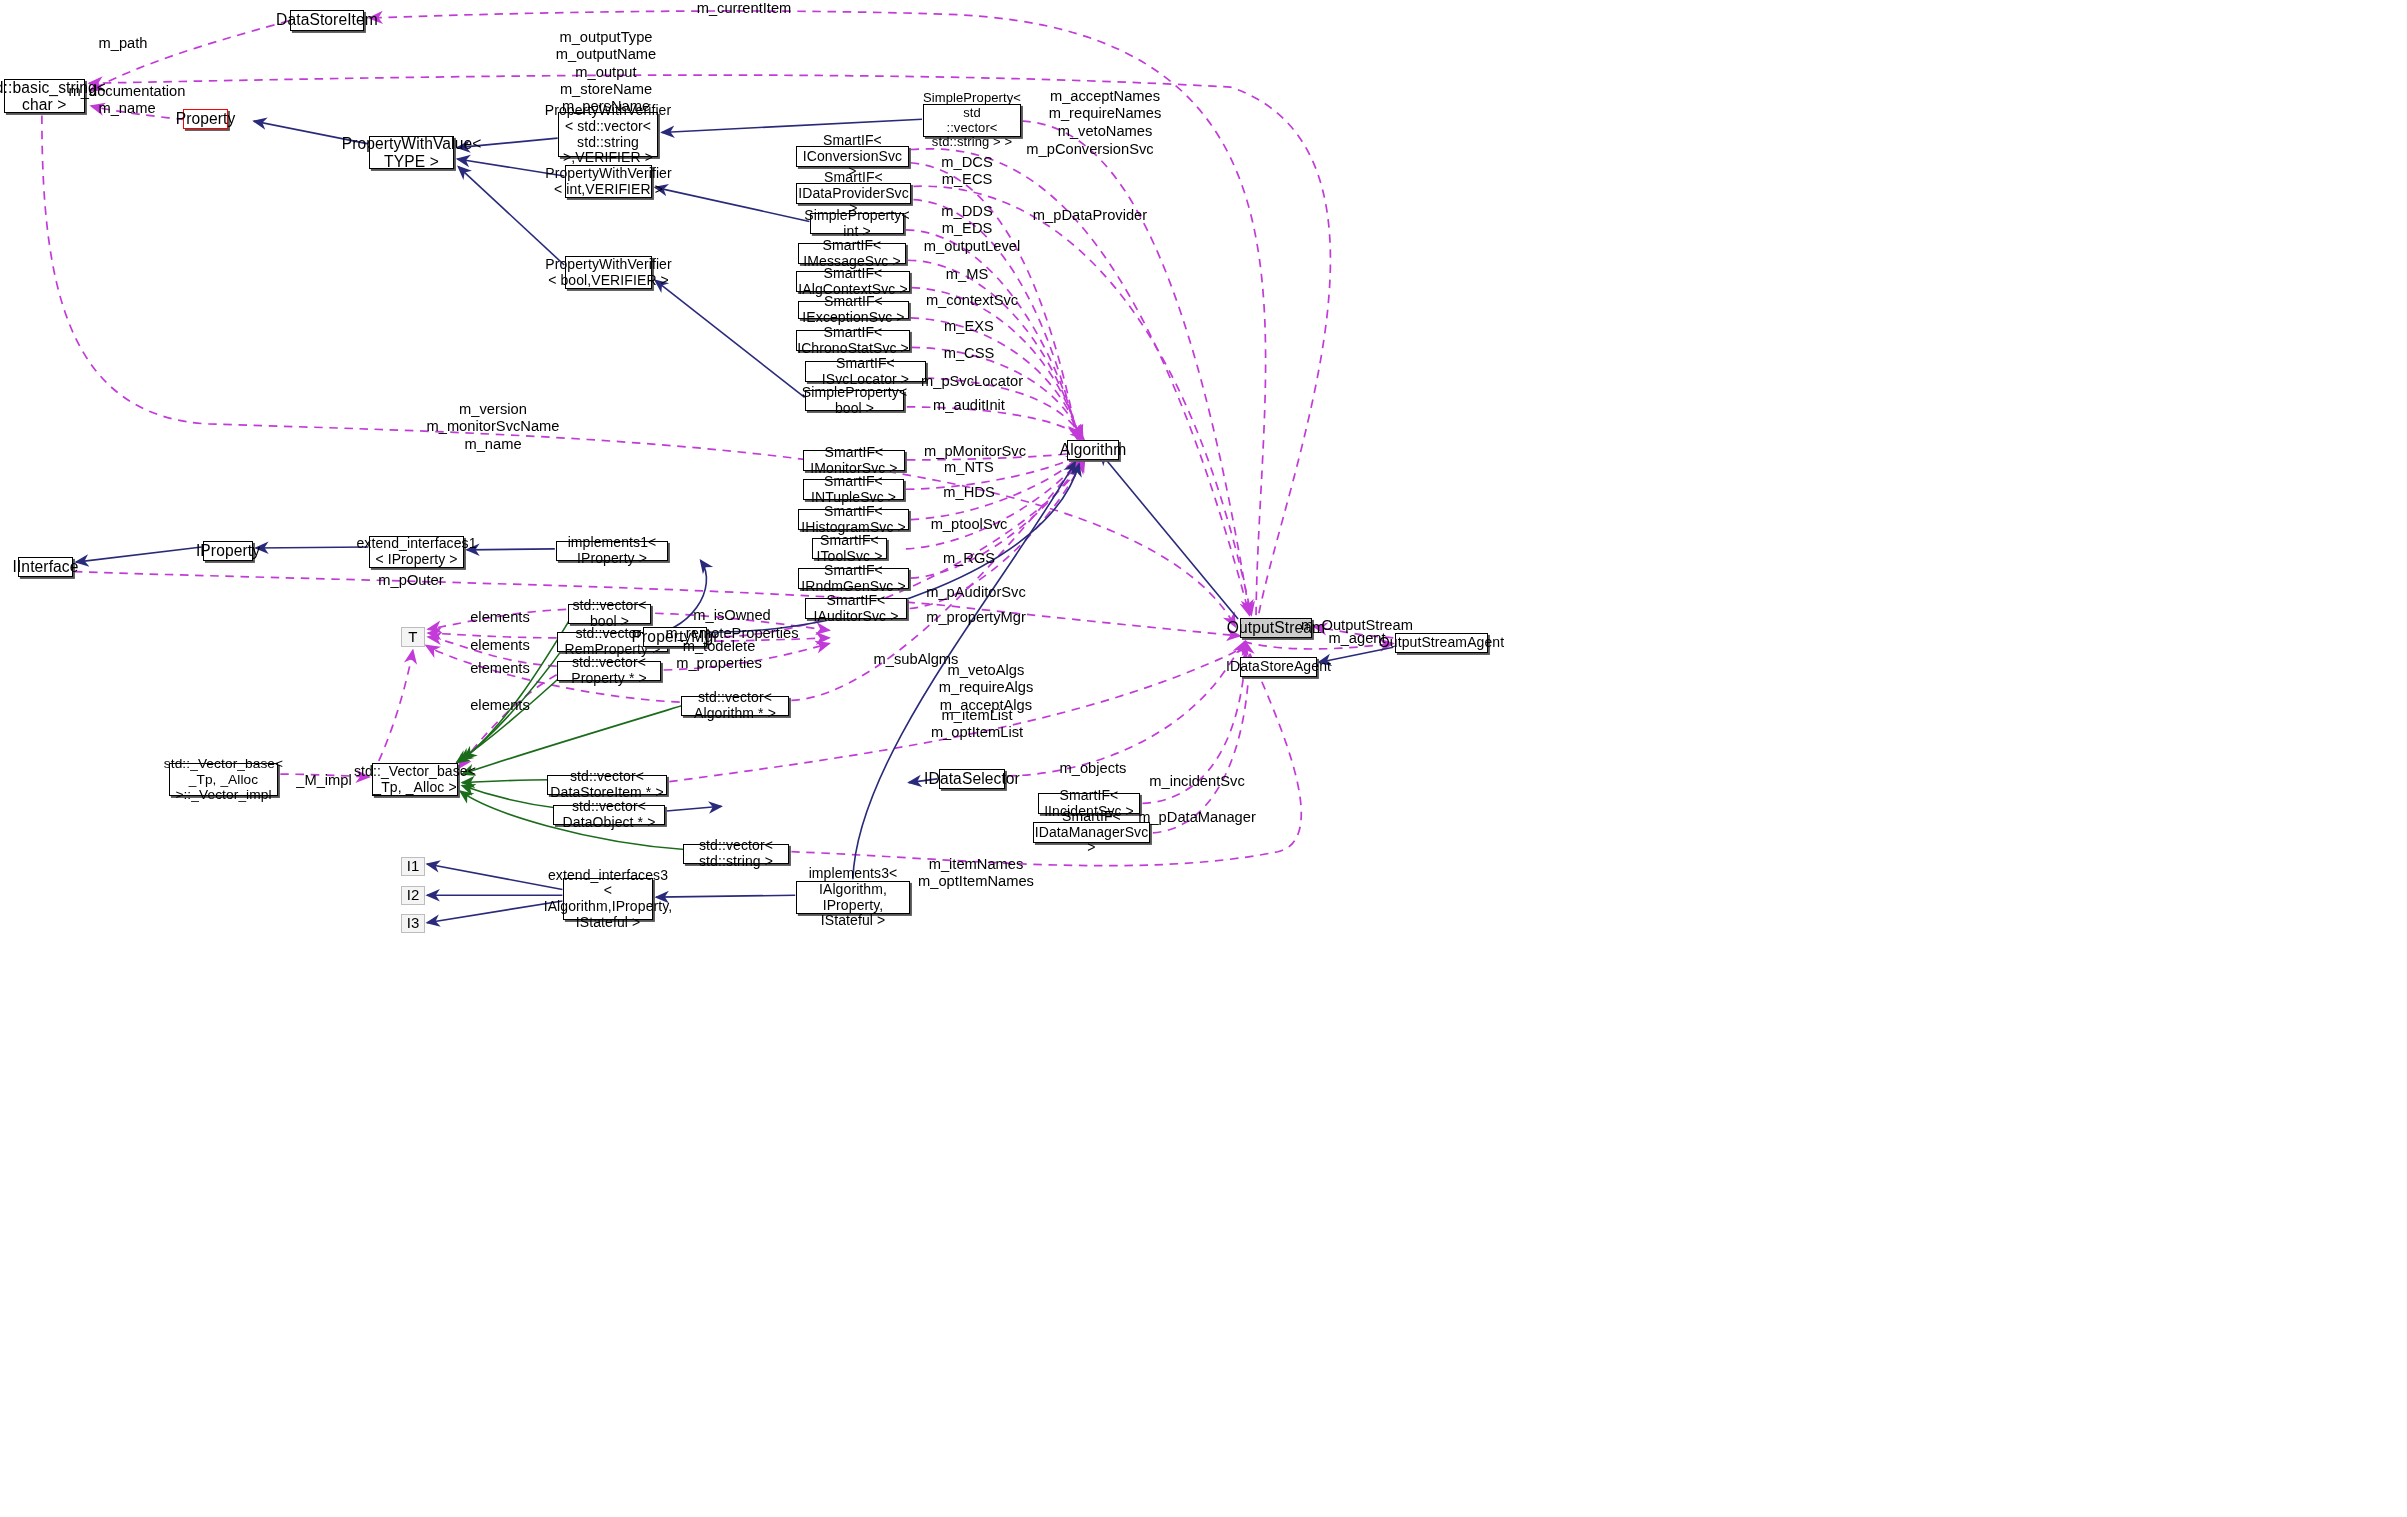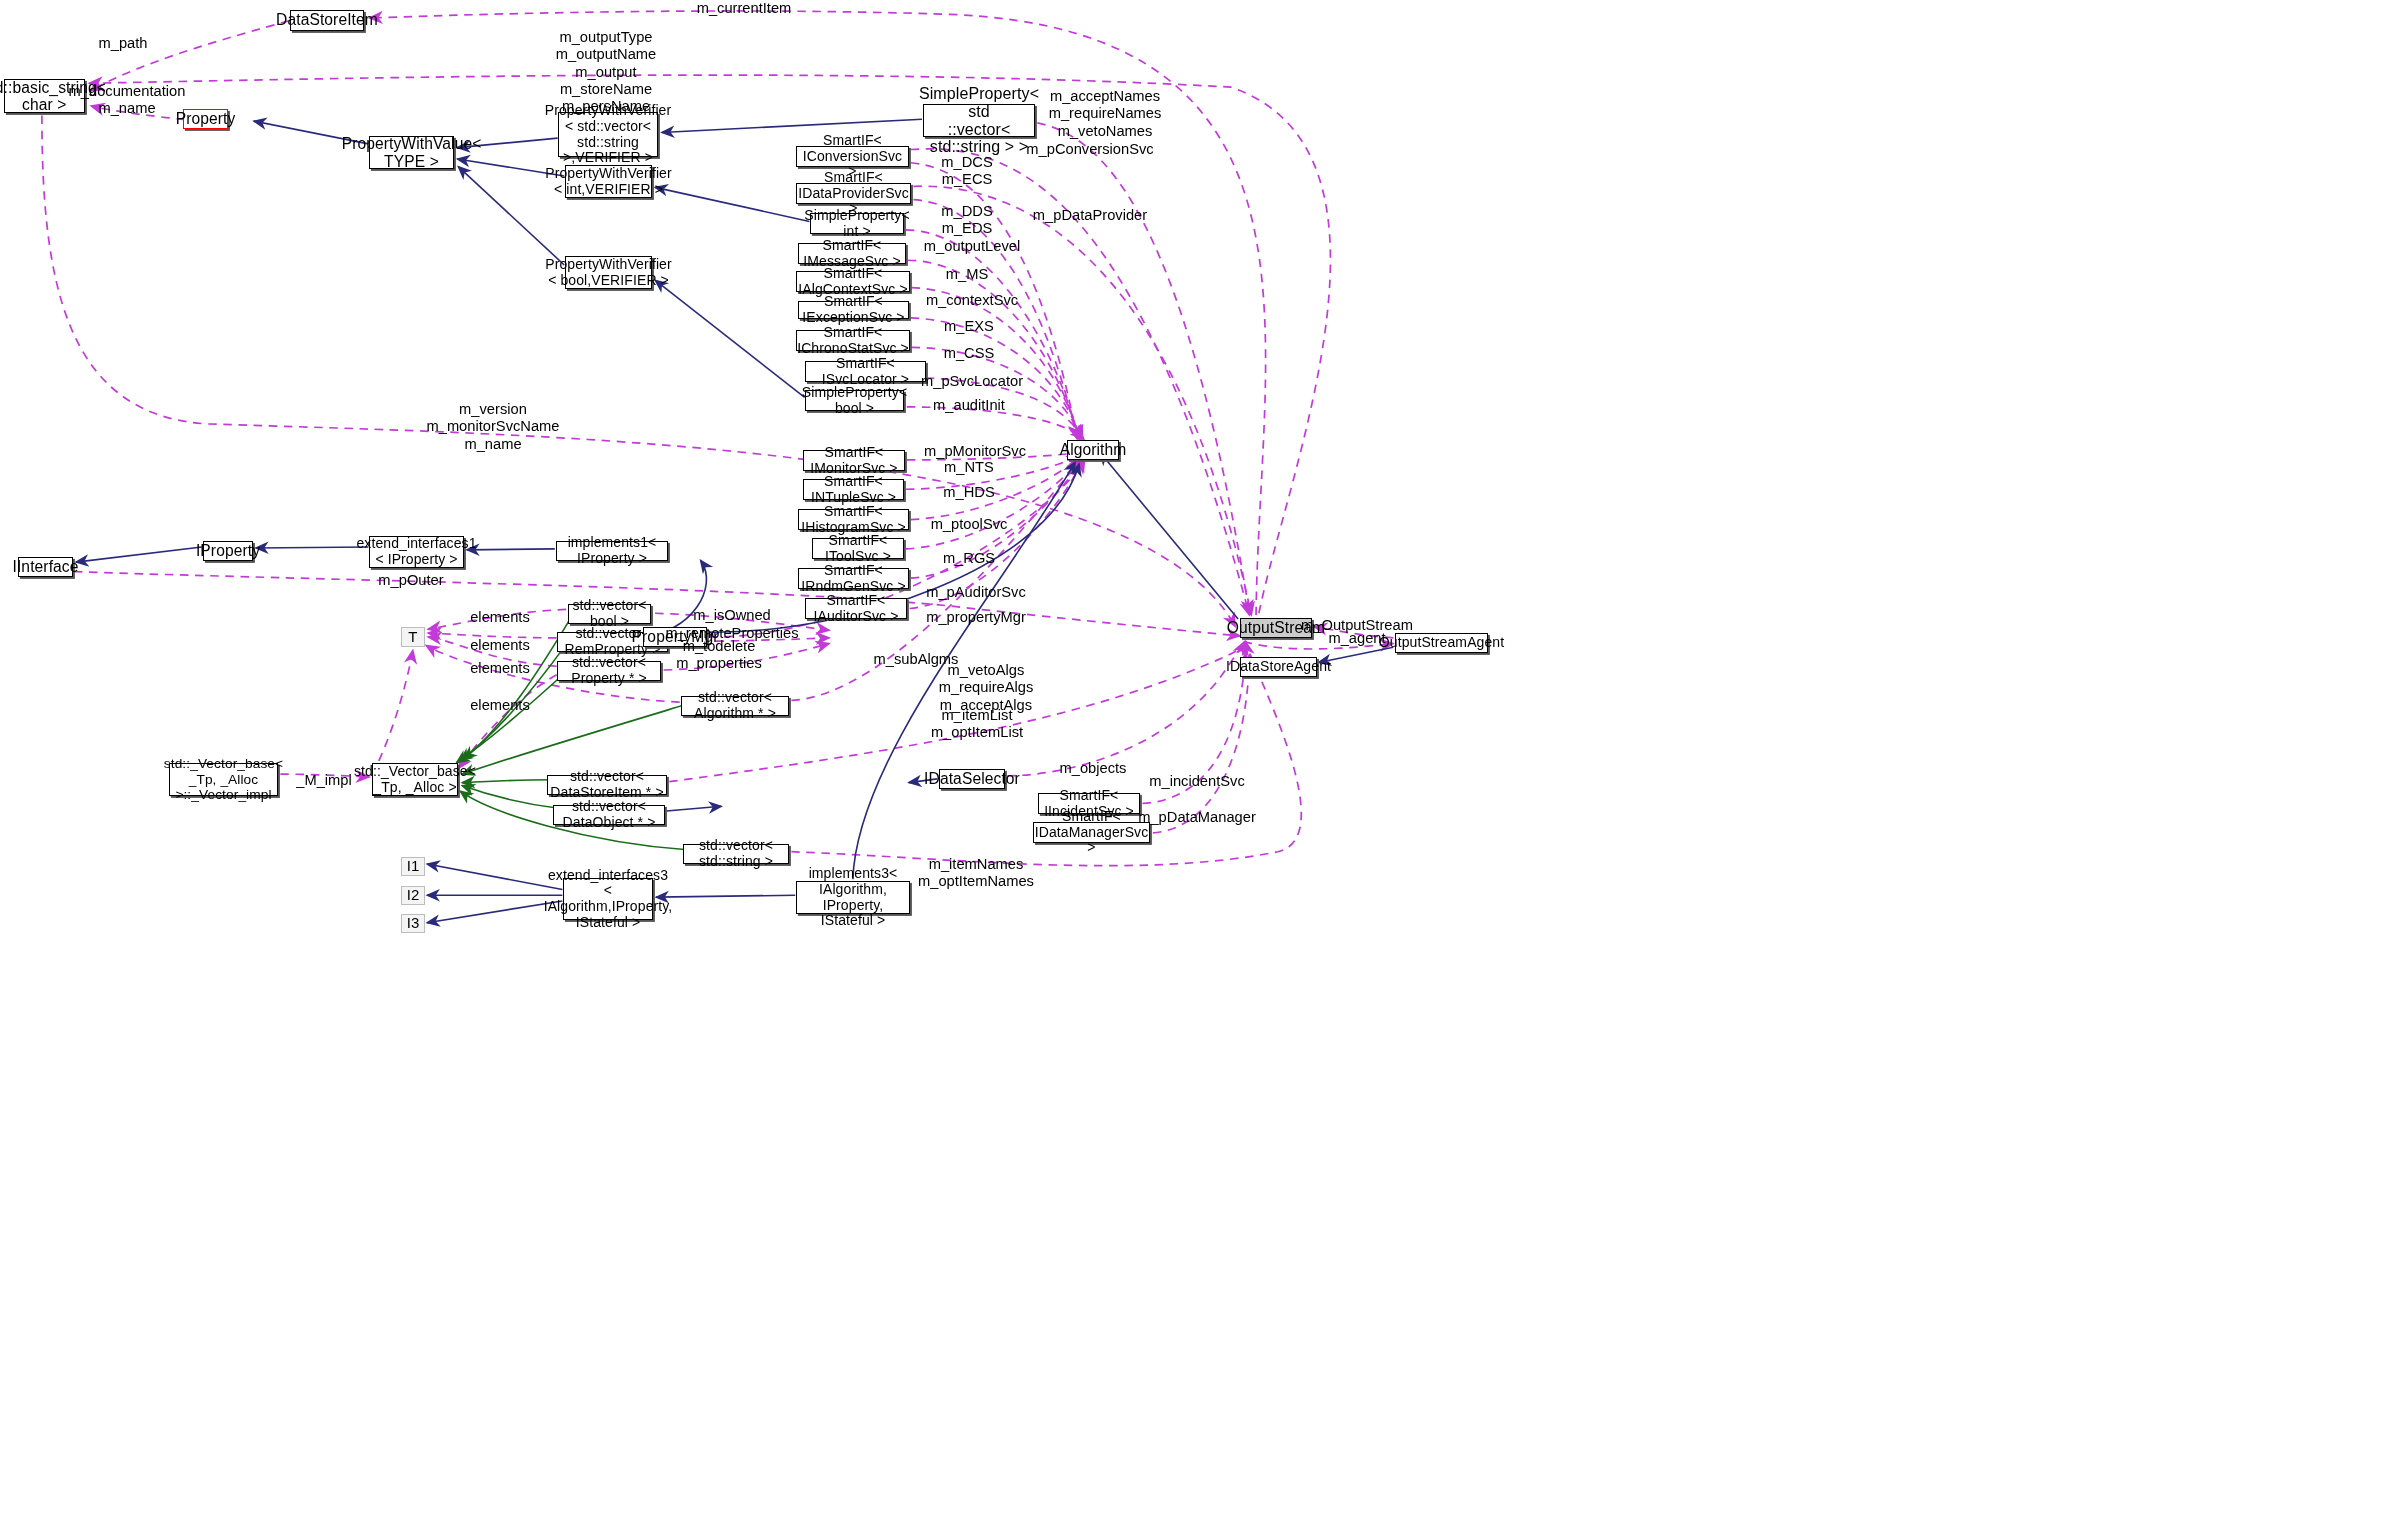--- a/index.html
+++ b/index.html
@@ -181,36 +181,36 @@
   <div class="node red" style="left:183px;top:109px;width:45px;height:20px;">Property</div>
   <div class="node" style="left:369px;top:136px;width:85px;height:33px;">PropertyWithValue&lt;
 TYPE &gt;</div>
   <div class="node" style="left:558px;top:112px;width:100px;height:45px;font-size:14px;">PropertyWithVerifier
 &lt; std::vector&lt; std::string
 &gt;,VERIFIER &gt;</div>
   <div class="node" style="left:565px;top:165px;width:87px;height:33px;font-size:14px;">PropertyWithVerifier
 &lt; int,VERIFIER &gt;</div>
   <div class="node" style="left:565px;top:256px;width:87px;height:33px;font-size:14px;">PropertyWithVerifier
 &lt; bool,VERIFIER &gt;</div>
-  <div class="node" style="left:923px;top:104px;width:112px;height:33px;font-size:16px;">SimpleProperty&lt; std
+  <div class="node" style="left:923px;top:104px;width:98px;height:33px;font-size:13px;">SimpleProperty&lt; std
 ::vector&lt; std::string &gt; &gt;</div>
   <div class="node" style="left:796px;top:146px;width:113px;height:21px;font-size:14px;">SmartIF&lt; IConversionSvc &gt;</div>
   <div class="node" style="left:796px;top:183px;width:115px;height:21px;font-size:14px;">SmartIF&lt; IDataProviderSvc &gt;</div>
   <div class="node" style="left:810px;top:213px;width:94px;height:21px;font-size:14px;">SimpleProperty&lt; int &gt;</div>
   <div class="node" style="left:798px;top:243px;width:108px;height:21px;font-size:14px;">SmartIF&lt; IMessageSvc &gt;</div>
   <div class="node" style="left:796px;top:271px;width:114px;height:21px;font-size:14px;">SmartIF&lt; IAlgContextSvc &gt;</div>
   <div class="node" style="left:798px;top:301px;width:111px;height:18px;font-size:14px;">SmartIF&lt; IExceptionSvc &gt;</div>
   <div class="node" style="left:796px;top:330px;width:114px;height:21px;font-size:14px;">SmartIF&lt; IChronoStatSvc &gt;</div>
   <div class="node" style="left:805px;top:361px;width:121px;height:21px;font-size:14px;">SmartIF&lt; ISvcLocator &gt;</div>
   <div class="node" style="left:805px;top:390px;width:99px;height:21px;font-size:14px;">SimpleProperty&lt; bool &gt;</div>
   <div class="node" style="left:1067px;top:440px;width:52px;height:20px;">Algorithm</div>
   <div class="node" style="left:803px;top:450px;width:102px;height:21px;font-size:14px;">SmartIF&lt; IMonitorSvc &gt;</div>
   <div class="node" style="left:803px;top:479px;width:101px;height:21px;font-size:14px;">SmartIF&lt; INTupleSvc &gt;</div>
   <div class="node" style="left:798px;top:509px;width:111px;height:21px;font-size:14px;">SmartIF&lt; IHistogramSvc &gt;</div>
-  <div class="node" style="left:812px;top:538px;width:92px;height:21px;font-size:14px;">SmartIF&lt; IToolSvc &gt;</div>
+  <div class="node" style="left:812px;top:538px;width:75px;height:21px;font-size:14px;">SmartIF&lt; IToolSvc &gt;</div>
   <div class="node" style="left:798px;top:568px;width:111px;height:21px;font-size:14px;">SmartIF&lt; IRndmGenSvc &gt;</div>
   <div class="node" style="left:805px;top:598px;width:102px;height:21px;font-size:14px;">SmartIF&lt; IAuditorSvc &gt;</div>
   <div class="node" style="left:18px;top:557px;width:55px;height:20px;">IInterface</div>
   <div class="node" style="left:203px;top:541px;width:50px;height:20px;">IProperty</div>
   <div class="node" style="left:369px;top:536px;width:95px;height:32px;font-size:14px;">extend_interfaces1
 &lt; IProperty &gt;</div>
   <div class="node" style="left:556px;top:541px;width:112px;height:20px;font-size:14px;">implements1&lt; IProperty &gt;</div>
   <div class="node tparam" style="left:401px;top:627px;width:24px;height:20px;">T</div>
   <div class="node" style="left:568px;top:604px;width:83px;height:20px;font-size:14px;">std::vector&lt; bool &gt;</div>
   <div class="node" style="left:557px;top:632px;width:111px;height:20px;font-size:14px;">std::vector&lt; RemProperty &gt;</div>

